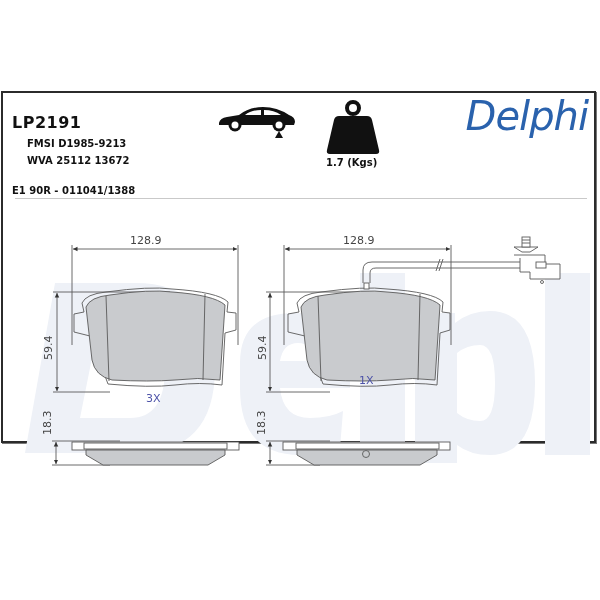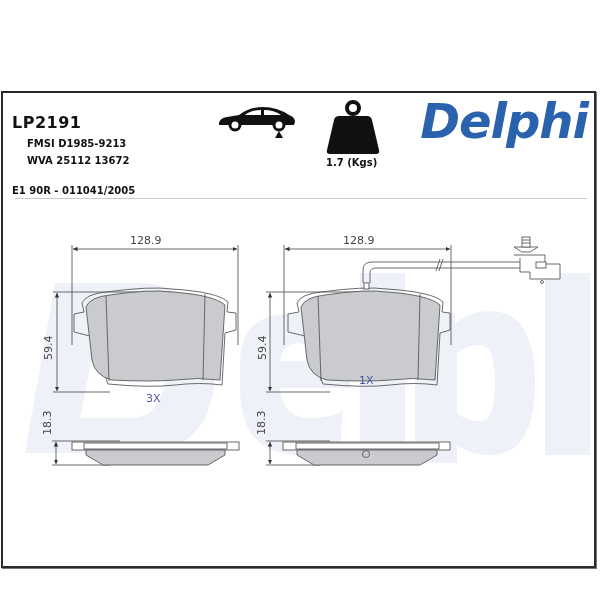--- a/index.html
+++ b/index.html
@@ -1,35 +1,35 @@
 <!DOCTYPE html>
 <html><head>
   <meta charset="utf-8">
   <style>
     html, body { margin: 0; padding: 0; background: #ffffff; }
     body { width: 600px; height: 600px; position: relative; overflow: hidden; font-family: "DejaVu Sans", sans-serif; }
     .sheet {
-      position: absolute; left: 1px; top: 91px; width: 595px; height: 477px;
+      position: absolute; left: 1px; top: 91px; width: 595px; height: 352px;
       border: 2px solid #2b2b2b; box-sizing: border-box; background: #ffffff;
       box-shadow: 1px 1px 0 #777;
     }
     .watermark {
       position: absolute; left: 12px; top: 180px; width: 580px; height: 190px;
       z-index: 0;
     }
     .info { position: absolute; left: 9px; top: 20px; z-index: 2; color: #111; }
     .part-no { font-weight: bold; font-size: 16px; letter-spacing: 0.5px; margin: 0 0 6px 0; }
     .info-line { font-weight: bold; font-size: 10px; margin: 0 0 6px 15px; }
     .approval { position: absolute; left: 9px; top: 92px; font-weight: bold; font-size: 10px; color: #111; z-index: 2; }
     .car-icon { position: absolute; left: 214px; top: 10px; width: 80px; height: 36px; z-index: 2; }
     .weight-icon { position: absolute; left: 322px; top: 7px; width: 56px; height: 56px; z-index: 2; }
     .weight-label { position: absolute; left: 323px; top: 64px; font-size: 10px; font-weight: bold; color: #111; z-index: 2; }
     .logo {
-      position: absolute; right: 6px; top: 0px; font-family: "DejaVu Sans", sans-serif; font-weight: bold;
-      font-size: 48px; color: #2a62ad; letter-spacing: -1px; font-style: italic; z-index: 2;
+      position: absolute; right: 6px; top: 0px; font-family: "DejaVu Sans", sans-serif; font-weight: normal;
+      font-size: 40px; color: #2a62ad; letter-spacing: -1px; font-style: italic; z-index: 2;
       transform: skewX(0deg);
     }
     .divider { position: absolute; left: 12px; top: 105px; width: 572px; height: 1px; background: #c9c9c9; z-index: 1; }
     .drawing { position: absolute; left: 0; top: 0; width: 600px; height: 600px; z-index: 3; pointer-events: none; }
     .drawing text { font-family: "DejaVu Sans", sans-serif; }
     .qty { position: absolute; font-size: 11px; color: #4d53a8; z-index: 4; margin-top: 21px; }
   </style>
 </head>
 <body>
 
@@ -43,21 +43,21 @@
       <path d="M400 40 L440 40 L440 50 Q455 38 475 38 Q520 38 520 110 Q520 182 475 182 Q455 182 442 172 L442 190 L400 190 Z M442 80 L442 140 Q452 148 465 148 Q480 148 480 110 Q480 72 465 72 Q452 72 442 80 Z"></path>
       <rect x="530" y="0" width="45" height="182"></rect>
     </g>
   </svg>
 
   <div class="info">
     <div class="part-no">LP2191</div>
     <div class="info-line">FMSI D1985-9213</div>
     <div class="info-line">WVA 25112 13672</div>
   </div>
-  <div class="approval">E1 90R - 011041/2005</div>
+  <div class="approval">E1 90R - 011041/1388</div>
 
   <svg class="car-icon" viewBox="0 0 80 36">
     <path d="M2 20 Q3 15 10 14 L22 12 Q32 4 46 4 Q60 4 72 12 Q78 14 78 19 L77 22 L2 22 Z" fill="#111"></path>
     <path d="M28 12 Q34 7 44 7 L44 12 Z M47 7 Q57 7 64 12 L47 12 Z" fill="#fff"></path>
     <circle cx="18" cy="22" r="6.5" fill="#111"></circle>
     <circle cx="18" cy="22" r="3.5" fill="#fff"></circle>
     <circle cx="62" cy="22" r="6.5" fill="#111"></circle>
     <circle cx="62" cy="22" r="3.5" fill="#fff"></circle>
     <path d="M58 35 L62 28 L66 35 Z" fill="#111"></path>
   </svg>

